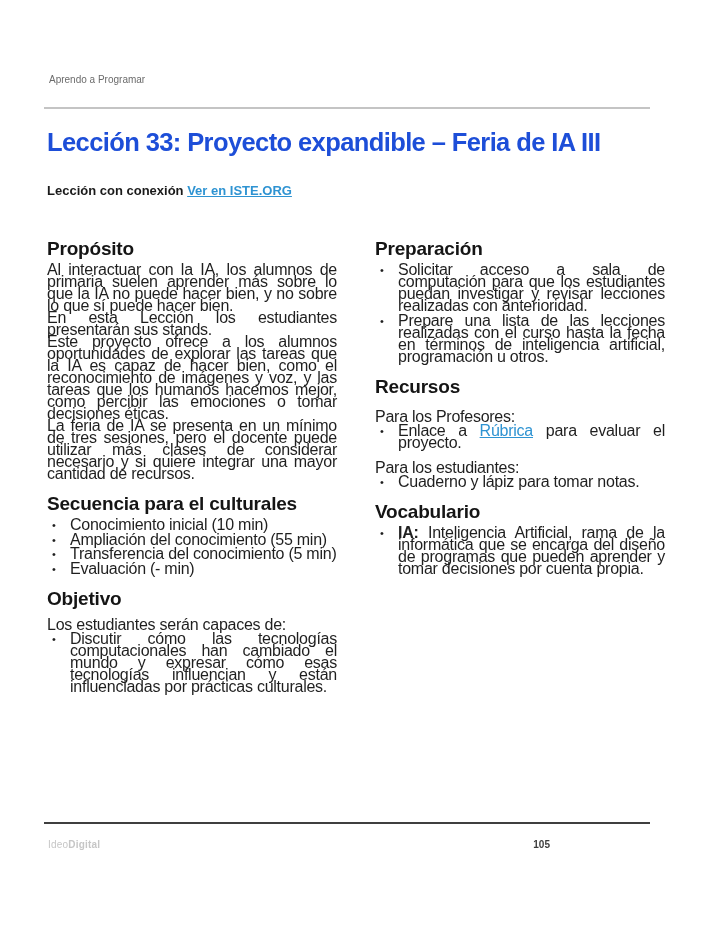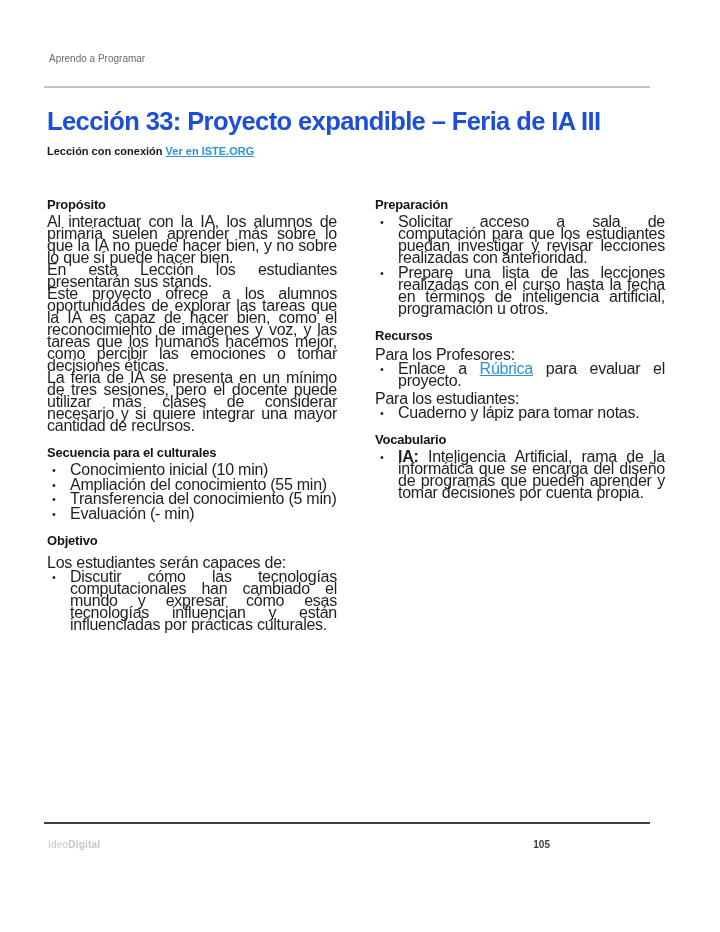--- a/index.html
+++ b/index.html
@@ -8,21 +8,21 @@
     width: 720px; height: 932px;
     font-family: "Liberation Sans", sans-serif;
     color: #1a1a1a;
     position: relative;
     overflow: hidden;
   }
   .page {
     position: relative;
     width: 720px; height: 932px;
     background: #ffffff;
-    padding: 53px 55px 0 47px;
+    padding: 74px 55px 0 47px;
   }
 
   
   .running-header {
     font-size: 10px;
     color: #6b6b6b;
     padding-left: 2px;
   }
   .header-rule {
     height: 2px;
@@ -35,41 +35,41 @@
   h1.doc-title {
     margin: 13px 0 0 0;
     font-size: 25.5px;
     letter-spacing: -0.6px;
     line-height: 41px;
     font-weight: bold;
     color: #1d4ed8;
     max-width: 620px;
   }
   .connection-line {
-    margin-top: 3px;
-    font-size: 11px;
+    margin-top: 20px;
+    font-size: 13px;
     font-weight: bold;
   }
   .connection-line a {
     color: #2e93d2;
     text-decoration: underline;
     font-weight: bold;
     cursor: pointer;
   }
 
   
   .columns {
     display: flex;
     margin-top: 40px;
     gap: 38px;
   }
   .col { width: 290px; }
 
   h2.sec-heading {
-    font-size: 13px;
+    font-size: 19px;
     font-weight: bold;
     color: #151515;
     margin: 13px 0 4px 0;
     letter-spacing: -0.2px;
   }
   h2.sec-heading.first { margin-top: 0; }
 
   .body-text, .para-label, li {
     font-size: 16px;
     letter-spacing: -0.25px;
@@ -88,21 +88,21 @@
     margin-bottom: 2.5px;
     text-align: justify;
   }
   ul.bullets li::before {
     content: "\2022";
     position: absolute;
     left: 5px;
     top: 0;
     font-size: 11px;
   }
-  .para-label { margin-top: 6px; margin-bottom: 2px; }
+  .para-label { margin-top: 13px; margin-bottom: 2px; }
   .intro-gap { margin-top: 9px; margin-bottom: 2px; }
   li a {
     color: #2e93d2;
     text-decoration: underline;
     cursor: pointer;
   }
   .term { font-weight: bold; }
 
   
   .footer {

